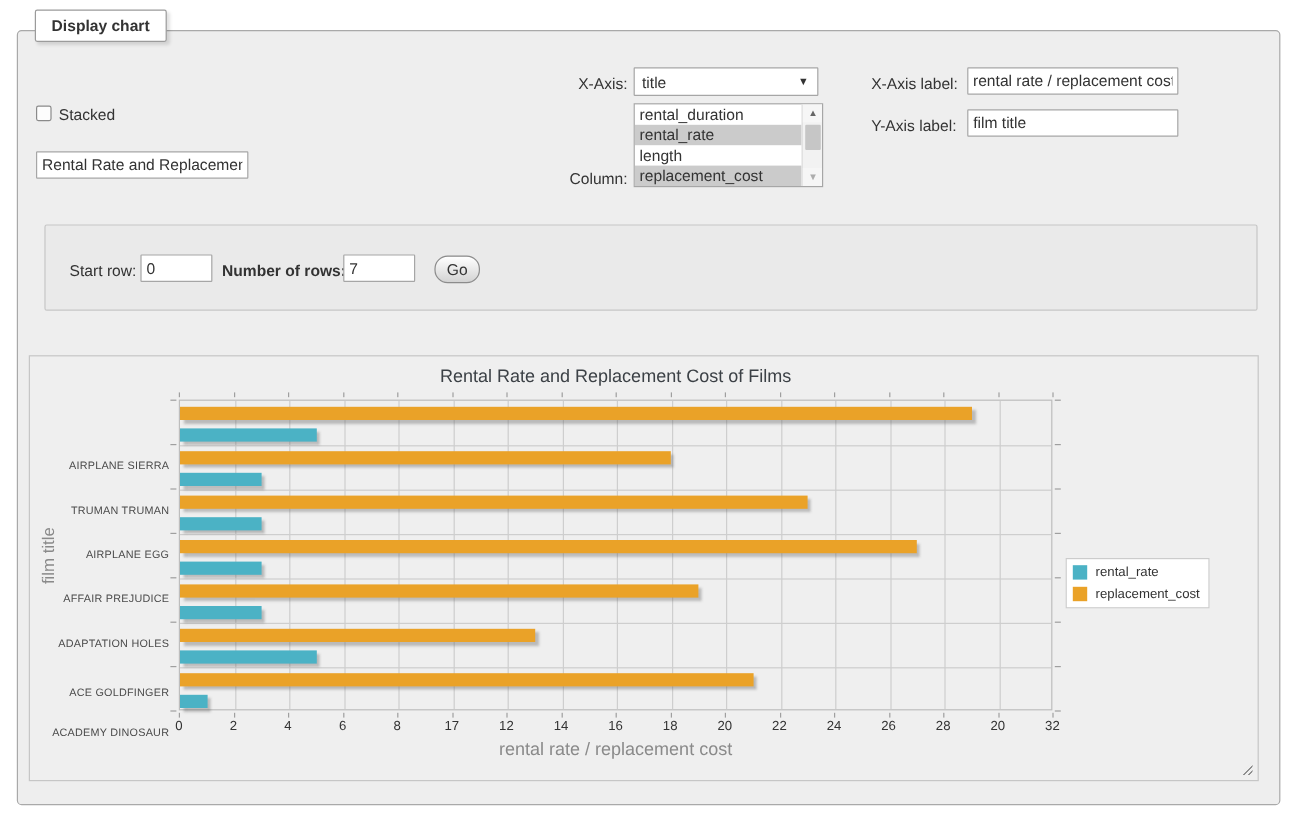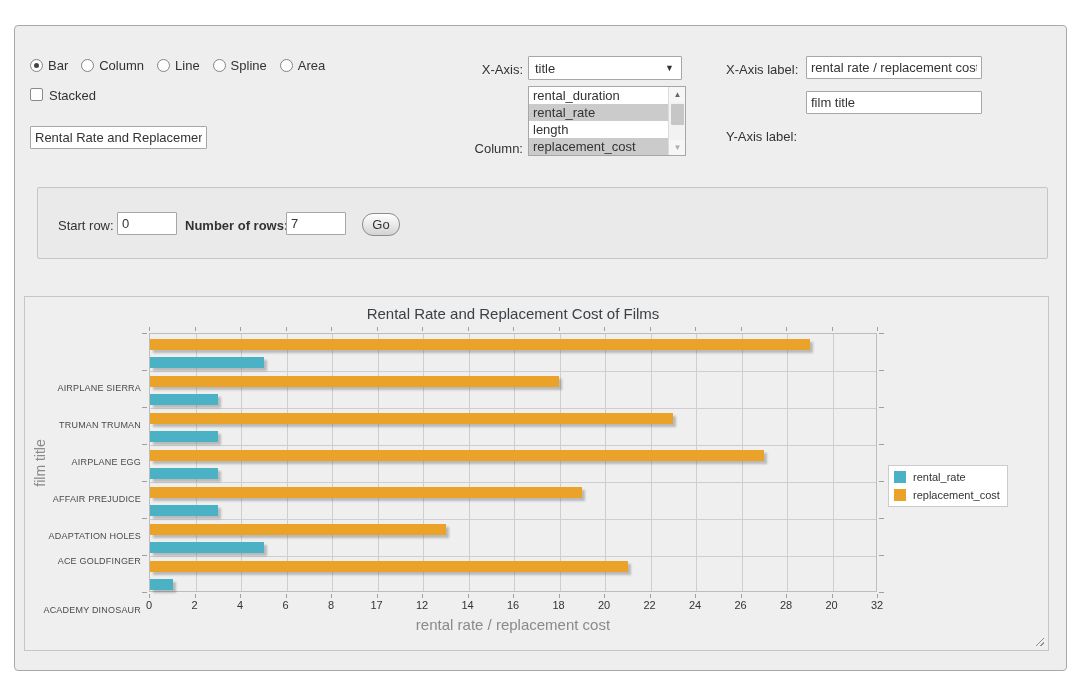--- a/index.html
+++ b/index.html
@@ -95,43 +95,22 @@
   #resize-handle { position: absolute; right: 4px; bottom: 4px; width: 11px; height: 11px;
                    background: repeating-linear-gradient(-45deg, transparent 0 2px, #8f8f8f 2px 3px);
                    clip-path: polygon(100% 0, 100% 100%, 0 100%); }
 </style>
 </head>
 <body>
 
 <div id="app">
 
   <div class="fs-box"></div>
-
-  <div id="chart-type-group">
-      <label class="radio-opt">
-        <span class="radio-dot checked"></span>
-        <span>Bar</span>
-      </label>
-      <label class="radio-opt">
-        <span class="radio-dot"></span>
-        <span>Column</span>
-      </label>
-      <label class="radio-opt">
-        <span class="radio-dot"></span>
-        <span>Line</span>
-      </label>
-      <label class="radio-opt">
-        <span class="radio-dot"></span>
-        <span>Spline</span>
-      </label>
-      <label class="radio-opt">
-        <span class="radio-dot"></span>
-        <span>Area</span>
-      </label>
-    </div>
+  <div class="fs-legend">Display chart</div>
+
 
   <div id="stacked-row">
     <span class="checkbox"></span>
     <span>Stacked</span>
   </div>
 
   <input class="txt-input" id="title-input" value="Rental Rate and Replacement Cost of Films" style="">
 
   <div class="ctl-label" style="left:455px; top:62px; width:68px; text-align:right;">X-Axis:</div>
   <div id="xaxis-select">
@@ -149,21 +128,21 @@
       </div>
     <div class="lb-scroll">
       <div class="lb-btn up">▲</div>
       <div class="lb-thumb"></div>
       <div class="lb-btn down">▼</div>
     </div>
   </div>
 
   <div class="ctl-label" style="left:726px; top:62px;">X-Axis label:</div>
   <input class="txt-input" id="xaxis-input" value="rental rate / replacement cost" style="">
-  <div class="ctl-label" style="left:726px; top:97px;margin-top:32px;">Y-Axis label:</div>
+  <div class="ctl-label" style="left:726px; top:97px;">Y-Axis label:</div>
   <input class="txt-input" id="yaxis-input" value="film title" style="">
 
   <div id="rowbox">
     <div class="ctl-label" style="left:20px; top:30px;">Start row:</div>
     <input class="txt-input" id="start-row-input" value="0" style="">
     <div class="ctl-label" style="left:147px; top:30px;font-weight:bold;">Number of rows:</div>
     <input class="txt-input" id="num-rows-input" value="7" style="">
     <div id="go-button">Go</div>
   </div>
 
@@ -205,21 +184,21 @@
         <div class="bar" style="top: 208px; width: 113.522px; background: rgb(75, 178, 197);"></div>
         <div class="bar" style="top: 227px; width: 477.522px; background: rgb(234, 162, 40);"></div>
         <div class="bar" style="top: 245px; width: 22.5225px; background: rgb(75, 178, 197);"></div>
       </div>
     <div id="cat-labels">
         <div class="cat-label" style="top: 49.5px;">AIRPLANE SIERRA</div>
         <div class="cat-label" style="top: 86.5px;">TRUMAN TRUMAN</div>
         <div class="cat-label" style="top: 123.5px;">AIRPLANE EGG</div>
         <div class="cat-label" style="top: 160.5px;">AFFAIR PREJUDICE</div>
         <div class="cat-label" style="top: 197.5px;">ADAPTATION HOLES</div>
-        <div class="cat-label" style="top: 223px; text-align: right;">ACE GOLDFINGER</div>
+        <div class="cat-label" style="top: 239px; text-align: right;">ACE GOLDFINGER</div>
         <div class="cat-label" style="top: 271.5px;">ACADEMY DINOSAUR</div>
       </div>
     <div id="xticks">
         <div class="xtick-label" style="left: 104px;">0</div>
         <div class="xtick-label" style="left: 149.5px;">2</div>
         <div class="xtick-label" style="left: 195px;">4</div>
         <div class="xtick-label" style="left: 240.5px;">6</div>
         <div class="xtick-label" style="left: 286px;">8</div>
         <div class="xtick-label" style="left: 331.5px;">17</div>
         <div class="xtick-label" style="left: 377px;">12</div>

